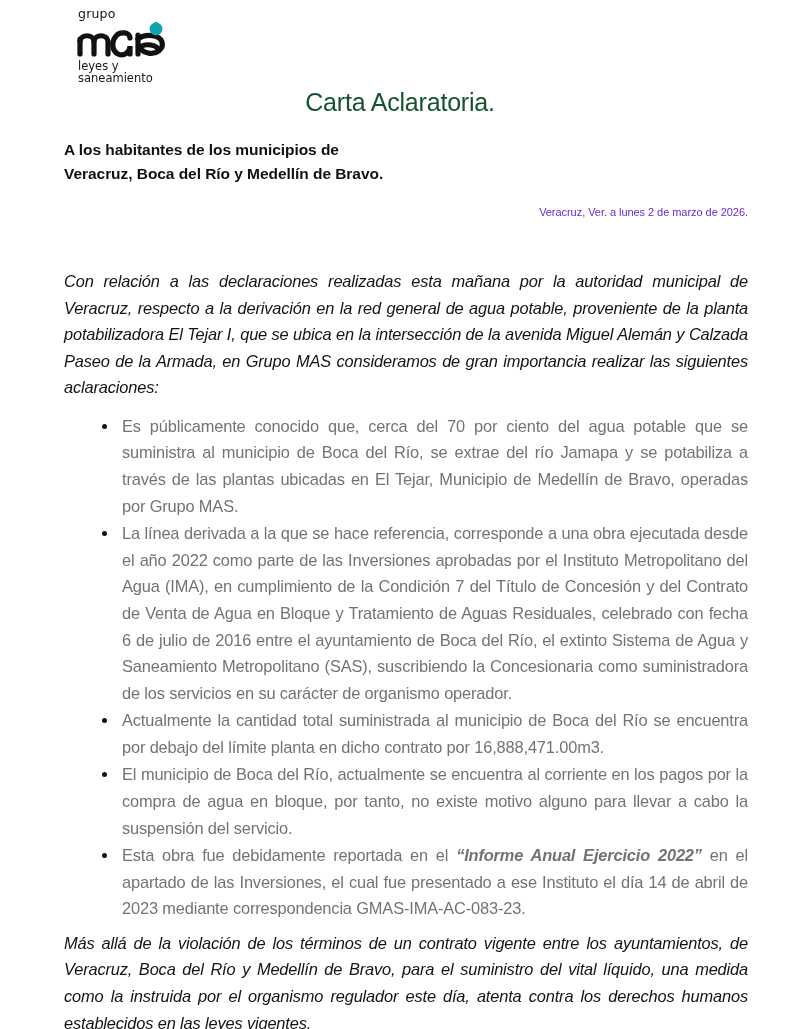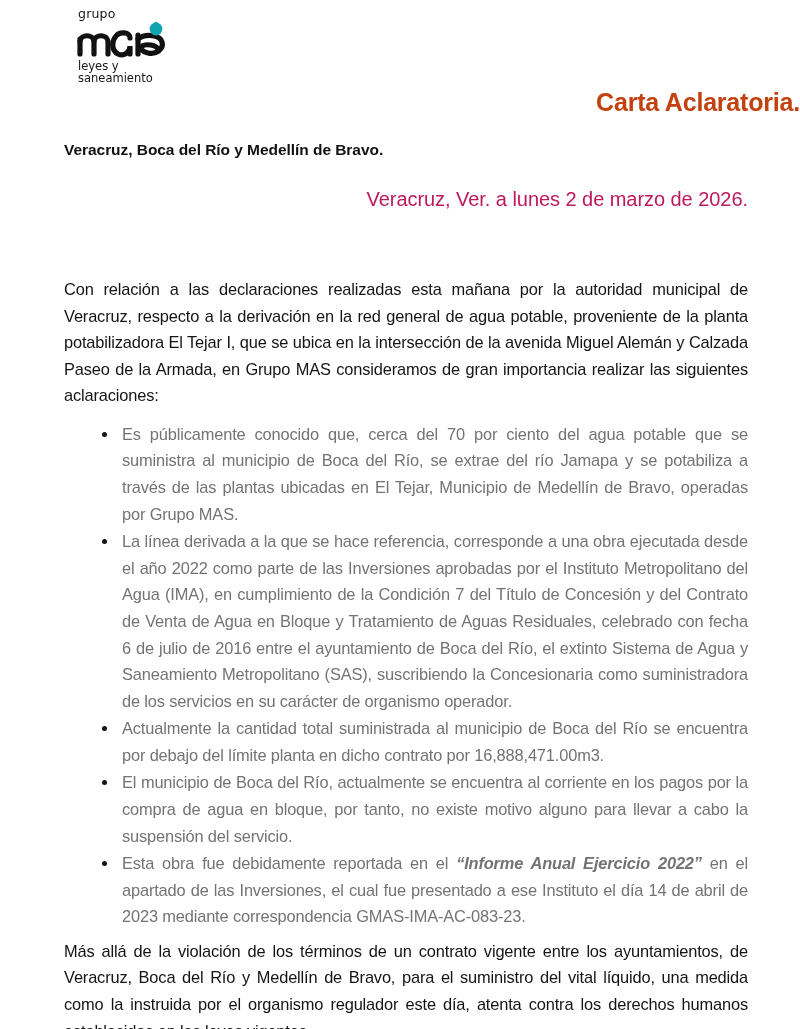--- a/index.html
+++ b/index.html
@@ -53,62 +53,63 @@
     margin-top: 2px;
     margin-left: 2px;
   }
 
   
   .doc-title {
     position: absolute;
     left: 0;
     right: 0;
     top: 88px;
-    text-align: right;
+    text-align: center;
     font-size: 25px;
-    font-weight: bold;
+    font-weight: normal;
     letter-spacing: -0.2px;
-    color: #c2410c;
+    color: #14532d;
   }
 
   .addressee {
     position: absolute;
     left: 64px;
     top: 138px;
     font-size: 15.5px;
     font-weight: bold;
     line-height: 1.58;
     color: #111111;
     letter-spacing: -0.05px;
   }
 
   .dateline {
     position: absolute;
     right: 52px;
-    top: 188px;
-    font-size: 20px;
-    color: #be185d;
+    top: 206px;
+    font-size: 11px;
+    color: #6d28d9;
     letter-spacing: -0.05px;
   }
 
   .body-wrap {
     position: absolute;
     left: 64px;
     top: 268px;
     width: 684px;
   }
 
   p.para {
-    margin: 8px 0 12px 0;
+    margin: 0 0 12px 0;
     font-size: 16.4px;
     line-height: 1.62;
     text-align: justify;
     text-justify: inter-word;
     letter-spacing: -0.15px;
     color: #141414;
+    font-style: italic;
   }
 
   ul.bullets {
     list-style: none;
     margin: 6px 0 8px 0;
     padding: 0;
   }
   ul.bullets > li {
     position: relative;
     padding-left: 58px;
@@ -164,20 +165,21 @@
     </div>
     <div class="logo-sub">
       <div>leyes y</div>
       <div>saneamiento</div>
     </div>
   </div>
 
   <div class="doc-title">Carta Aclaratoria.</div>
 
   <div class="addressee">
+    <div>A los habitantes de los municipios de</div>
     <div>Veracruz, Boca del Río y Medellín de Bravo.</div>
   </div>
 
   <div class="dateline">Veracruz, Ver. a lunes 2 de marzo de 2026.</div>
 
   <div class="body-wrap">
 
     <p class="para">Con relación a las declaraciones realizadas esta mañana por la autoridad municipal de Veracruz, respecto a la derivación en la red general de agua potable, proveniente de la planta potabilizadora El Tejar I, que se ubica en la intersección de la avenida Miguel Alemán y Calzada Paseo de la Armada, en Grupo MAS consideramos de gran importancia realizar las siguientes aclaraciones:</p>
 
     <ul class="bullets">

